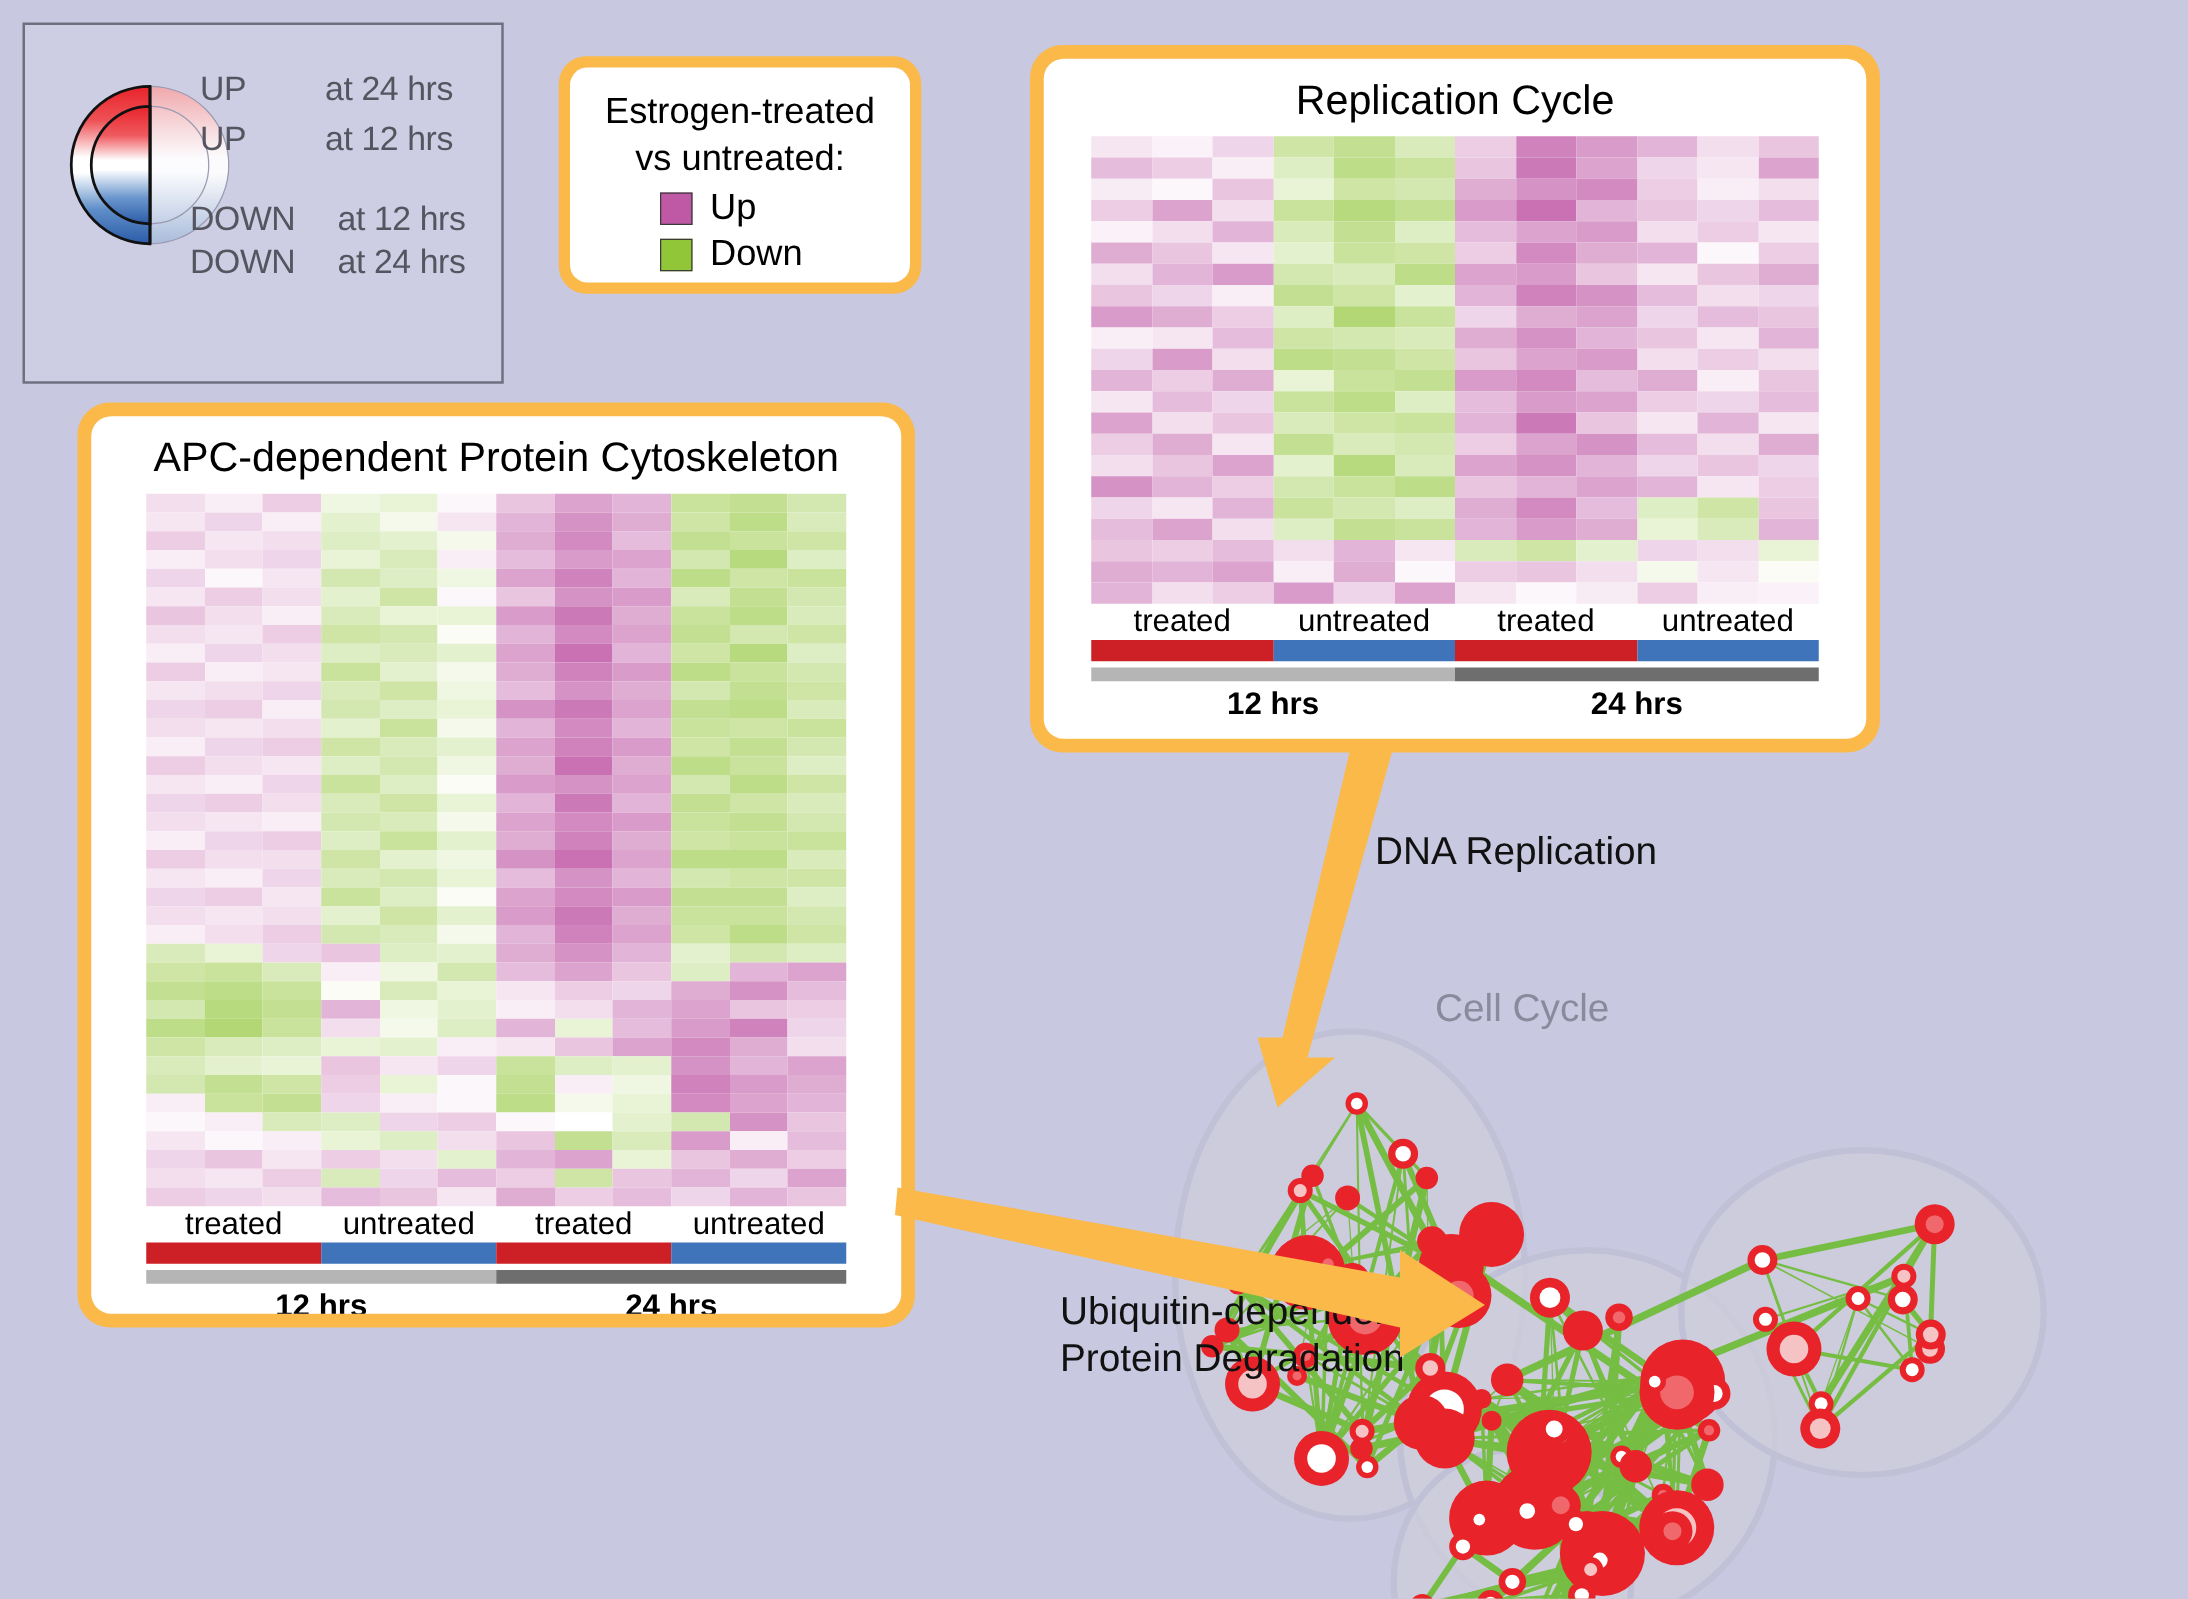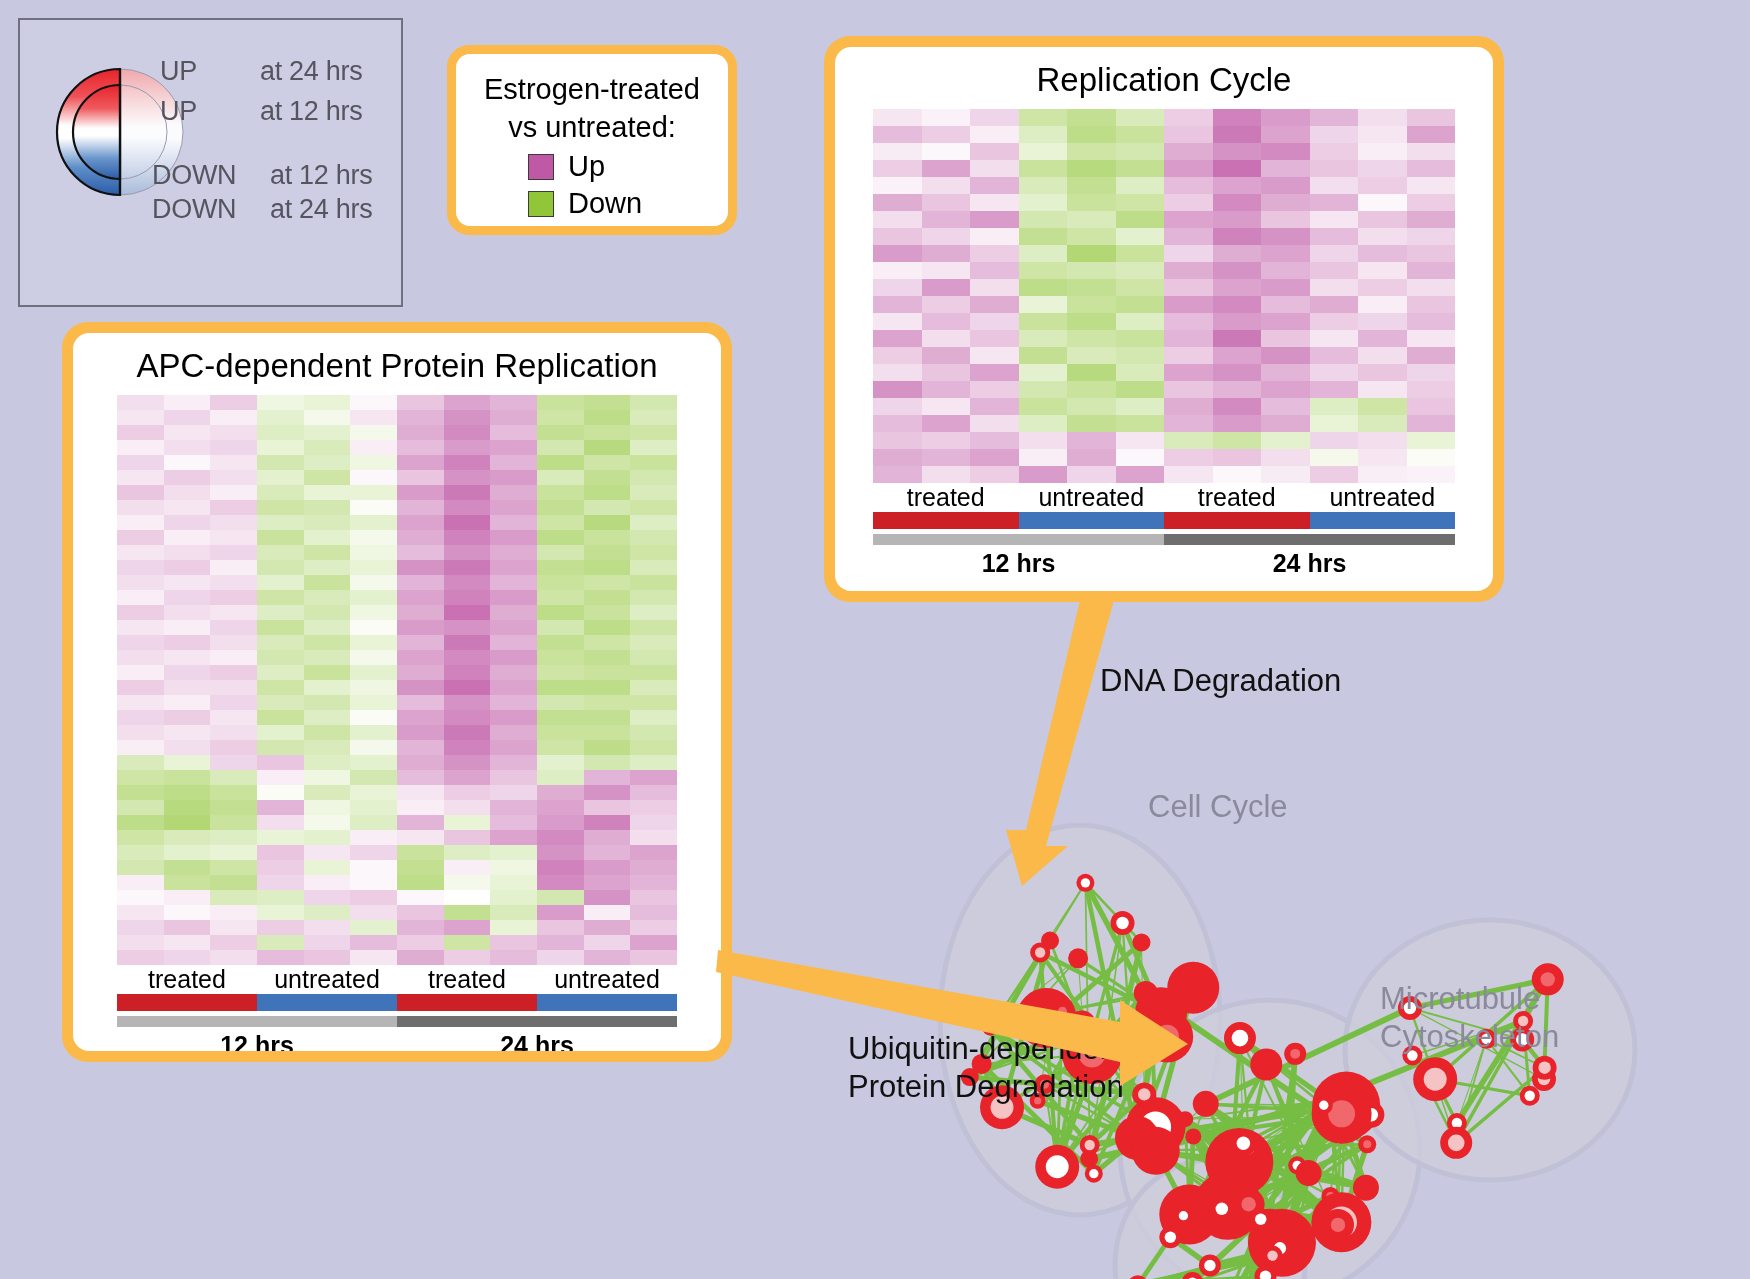--- a/index.html
+++ b/index.html
@@ -435,21 +435,21 @@
               <div class="cell">12 hrs</div>
               <div class="cell">24 hrs</div>
             </div>
         </div>
       </div>
     </div>
   </div>
 
   <div class="panel" id="panel-apc">
     <div class="sheet">
-      <div class="ptitle">APC-dependent Protein Replication</div>
+      <div class="ptitle">APC-dependent Protein Cytoskeleton</div>
       <div style="padding:10px 44px 0 44px;">
         <div class="hm" id="hm-apc" style="grid-template-columns: repeat(12, 1fr); grid-auto-rows: 15px;">
             <i style="background:rgb(242,222,237)"></i>
             <i style="background:rgb(249,238,246)"></i>
             <i style="background:rgb(236,205,228)"></i>
             <i style="background:rgb(239,246,225)"></i>
             <i style="background:rgb(233,244,215)"></i>
             <i style="background:rgb(252,247,251)"></i>
             <i style="background:rgb(233,197,224)"></i>
             <i style="background:rgb(220,163,206)"></i>
@@ -1559,24 +1559,22 @@
         </g>
         <g>
           <circle cx="402.444055887889" cy="663.0979731875523" r="11" fill="#e8232a"></circle>
           <circle cx="402.444055887889" cy="663.0979731875523" r="5.720000000000001" fill="#ffffff"></circle>
         </g>
         <g>
           <circle cx="482.5466228483605" cy="635.6195686737254" r="10" fill="#e8232a"></circle>
           <circle cx="482.5466228483605" cy="635.6195686737254" r="5.2" fill="#f6c3c5"></circle>
         </g>
       </svg>
-    <div class="netlabel dark" style="left:310px;top:42px;">DNA Degradation</div>
+    <div class="netlabel dark" style="left:310px;top:42px;">DNA Replication</div>
     <div class="netlabel gray" style="left:358px;top:168px;">Cell Cycle</div>
-    <div class="netlabel gray" style="left:590px;top:360px;">Microtubule
-Cytoskeleton</div>
     <div class="netlabel dark" style="left:58px;top:410px;">Ubiquitin-dependent
 Protein Degradation</div>
   </div>
 
   <svg class="arrow" style="left:0;top:0;width:1750px;height:1279px;pointer-events:none;">
 
     <polygon points="1080,600 1114,600 1046,846 1068,846 1022,886 1006,830 1026,830" fill="#fbb94a"></polygon>
 
     <polygon points="718,950 1120,1022 1120,1000 1188,1044 1120,1086 1120,1062 716,972" fill="#fbb94a"></polygon>
   </svg>

